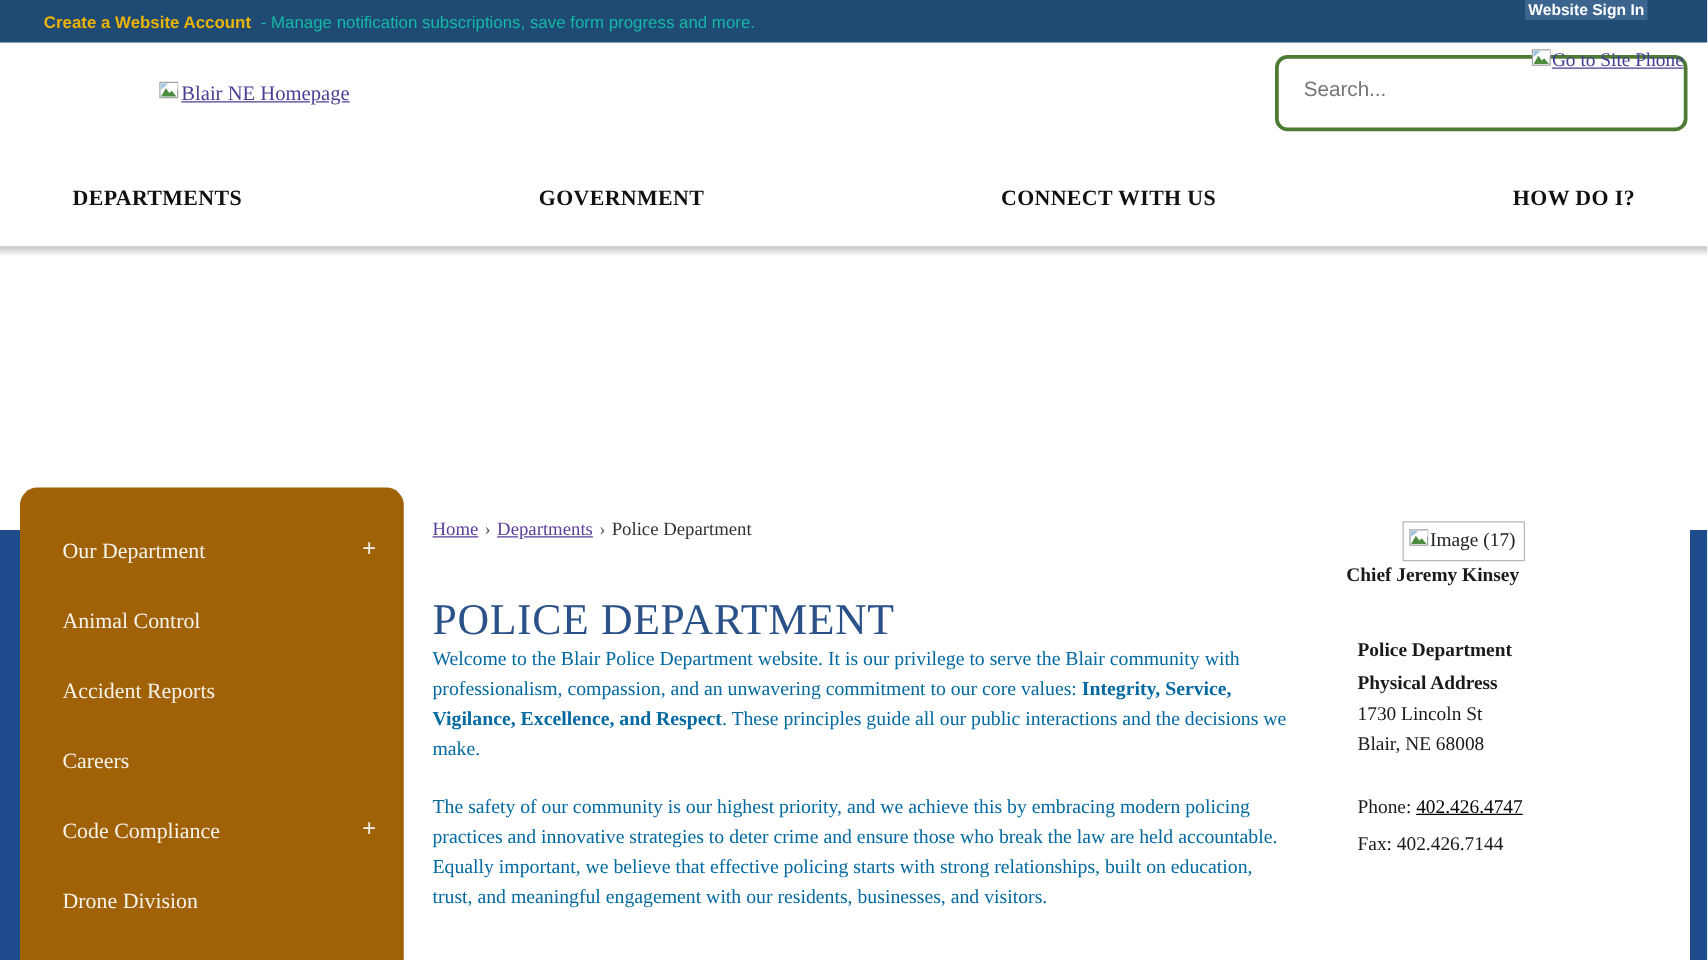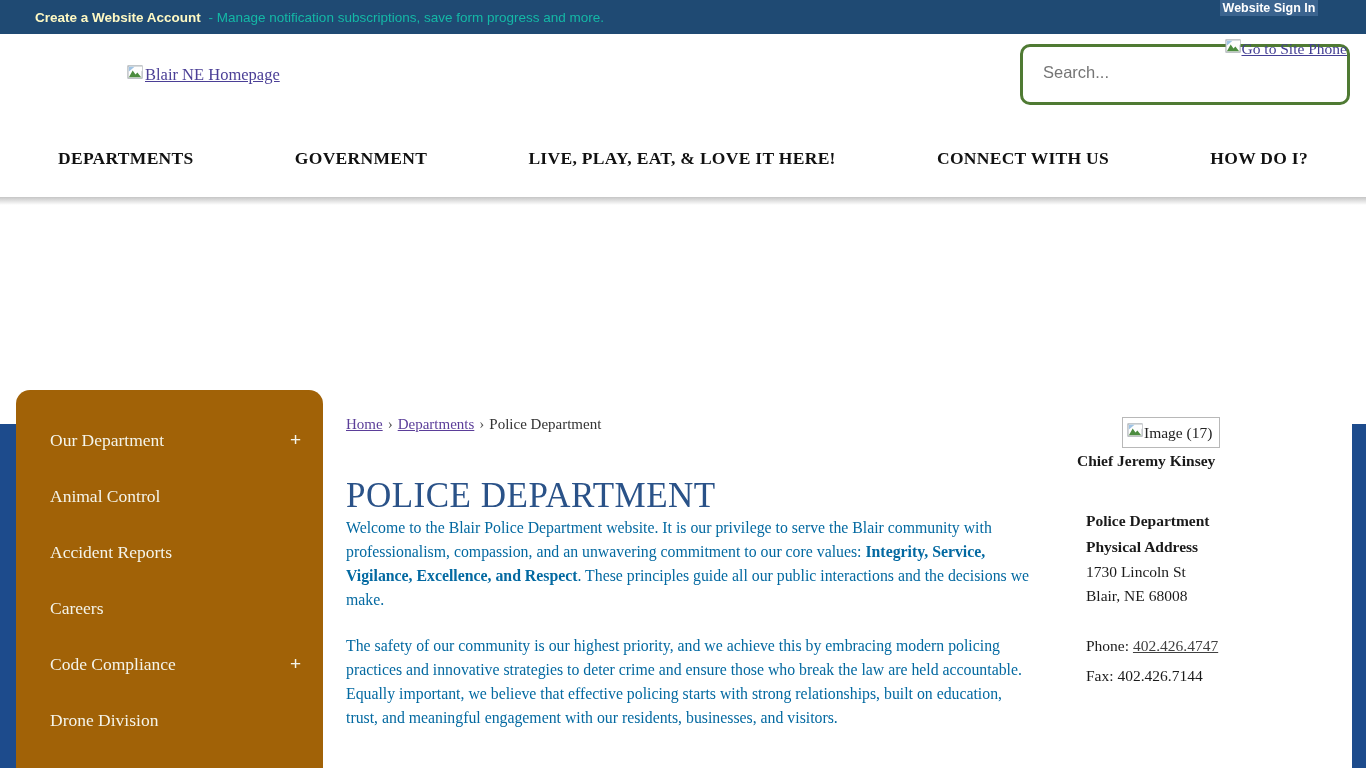--- a/index.html
+++ b/index.html
@@ -9,21 +9,21 @@
     background:#ffffff; font-family:"Liberation Serif", serif; color:#1a1a1a;
   }
 
   
   .topbar {
     position:absolute; left:0; top:0; width:1366px; height:34px;
     background:#1f4a73; font-family:"Liberation Sans", sans-serif;
     display:flex; align-items:center;
   }
   .topbar-left { margin-left:35px; font-size:13.5px; color:#e9eef3; }
-  .account-link { color:#fef9c3; font-weight:bold; text-decoration:none; cursor:pointer; }
+  .account-link { color:#eab308; font-weight:bold; text-decoration:none; cursor:pointer; }
   .account-desc { color:#14b8a6; margin-left:4px; }
   .signin-btn {
     position:absolute; right:48px; top:0; height:16px; width:98px;
     background:#3b648f; color:#ffffff; font-size:12.5px; font-weight:bold;
     display:flex; align-items:center; justify-content:center; cursor:pointer;
     border:none;
   }
 
   
   .logo-link {
@@ -100,21 +100,21 @@
   .img-box {
     position:absolute; left:1122px; top:417px; border:1px solid #b8b8b8;
     background:#ffffff; padding:4px 7px 4px 4px; display:flex; align-items:center;
     font-size:15.5px; color:#222222;
   }
   .chief-name { position:absolute; left:1077px; top:452px; font-size:15.5px; font-weight:bold; }
   .contact-block { position:absolute; left:1086px; top:508px; font-size:15.5px; }
   .contact-block .line { line-height:24px; }
   .contact-block .bold { font-weight:bold; line-height:26px; }
   .contact-block .gap { height:26px; }
-  .phone-link { color:#404040; text-decoration:underline; cursor:pointer; }
+  .phone-link { color:#000000; text-decoration:underline; cursor:pointer; }
 
   .bimg { flex:0 0 auto; }
 </style>
 </head>
 <body>
 
 <div class="frame">
 
   <div class="topbar">
     <div class="topbar-left">
@@ -147,21 +147,20 @@
           <path d="M16 2 L16 8 L13 5 Z" fill="#ffffff"></path>
         </svg>
       </span>
       <span>Go to Site Phone</span>
     </a>
   </div>
 
   <nav class="mainnav">
     <span class="nav-item">DEPARTMENTS</span>
     <span class="nav-item">GOVERNMENT</span>
-    <span class="nav-item">LIVE, PLAY, EAT, &amp; LOVE IT HERE!</span>
     <span class="nav-item">CONNECT WITH US</span>
     <span class="nav-item">HOW DO I?</span>
   </nav>
   <div class="nav-shadow"></div>
 
   <div class="edge-strip left"></div>
   <div class="edge-strip right"></div>
 
   <aside class="sidebar">
     <div class="side-item">

